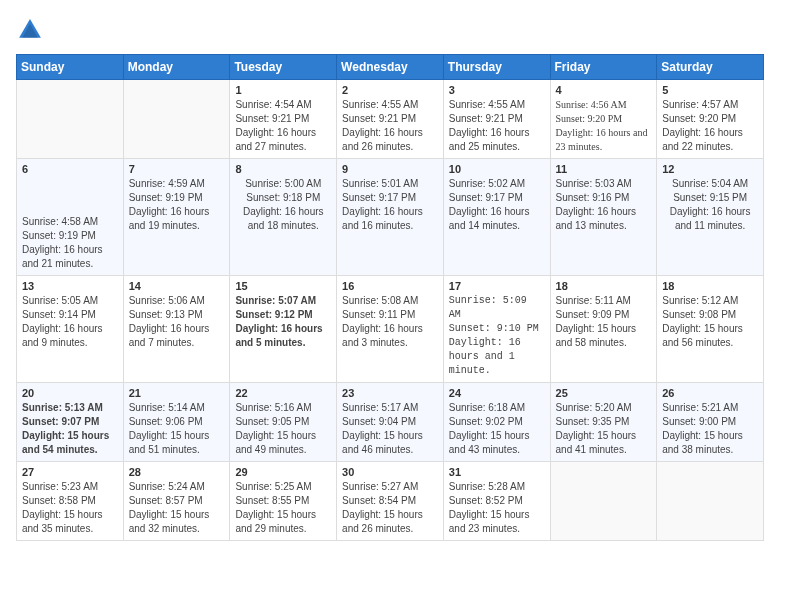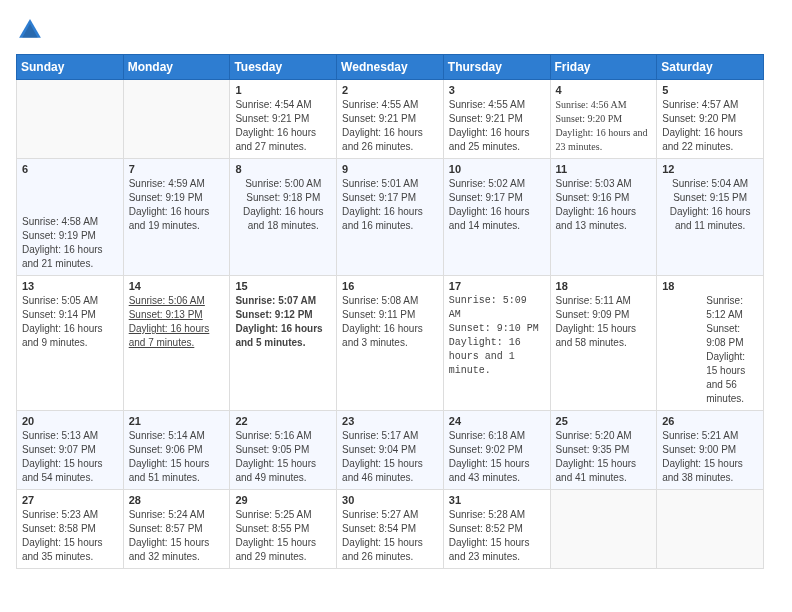--- a/index.html
+++ b/index.html
@@ -206,21 +206,21 @@
         </tr>
         <tr>
           <td>
             <div class="day-number">13</div>
             <div class="day-info" style="white-space: pre-line;">Sunrise: 5:05 AM
 Sunset: 9:14 PM
 Daylight: 16 hours and 9 minutes.</div>
           </td>
           <td>
             <div class="day-number">14</div>
-            <div class="day-info" style="white-space: pre-line; text-decoration: underline;">Sunrise: 5:06 AM
+            <div class="day-info" style="white-space: pre-line;">Sunrise: 5:06 AM
 Sunset: 9:13 PM
 Daylight: 16 hours and 7 minutes.</div>
           </td>
           <td>
             <div class="day-number">15</div>
             <div class="day-info" style="white-space: pre-line; font-weight: bold;">Sunrise: 5:07 AM
 Sunset: 9:12 PM
 Daylight: 16 hours and 5 minutes.</div>
           </td>
           <td>
@@ -236,29 +236,29 @@
 Daylight: 16 hours and 1 minute.</div>
           </td>
           <td>
             <div class="day-number">18</div>
             <div class="day-info" style="white-space: pre-line;">Sunrise: 5:11 AM
 Sunset: 9:09 PM
 Daylight: 15 hours and 58 minutes.</div>
           </td>
           <td>
             <div class="day-number">18</div>
-            <div class="day-info" style="white-space: pre-line; margin-left: 44px;">Sunrise: 5:12 AM
+            <div class="day-info" style="white-space: pre-line;">Sunrise: 5:12 AM
 Sunset: 9:08 PM
 Daylight: 15 hours and 56 minutes.</div>
           </td>
         </tr>
         <tr>
           <td>
             <div class="day-number">20</div>
-            <div class="day-info" style="white-space: pre-line;">Sunrise: 5:13 AM
+            <div class="day-info" style="white-space: pre-line; font-weight: bold;">Sunrise: 5:13 AM
 Sunset: 9:07 PM
 Daylight: 15 hours and 54 minutes.</div>
           </td>
           <td>
             <div class="day-number">21</div>
             <div class="day-info" style="white-space: pre-line;">Sunrise: 5:14 AM
 Sunset: 9:06 PM
 Daylight: 15 hours and 51 minutes.</div>
           </td>
           <td>

